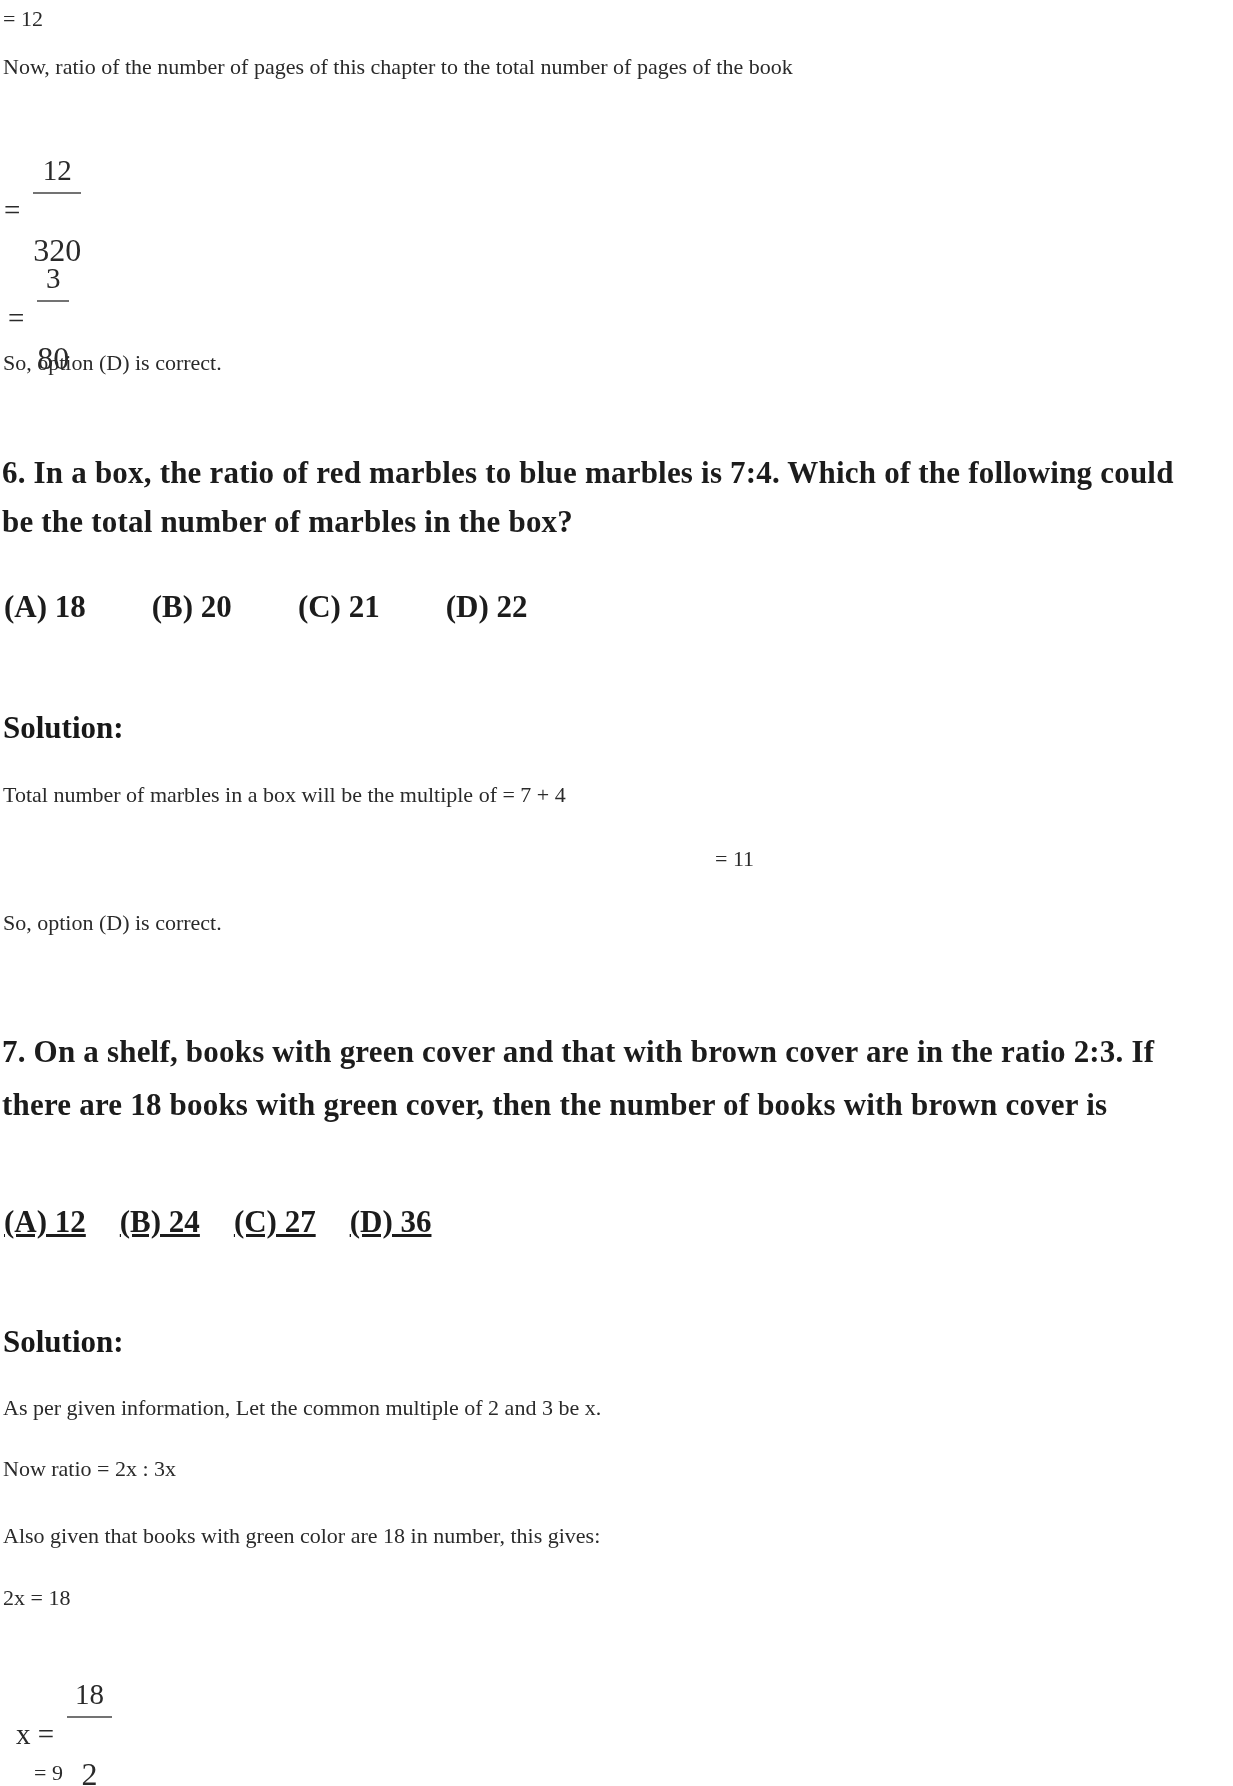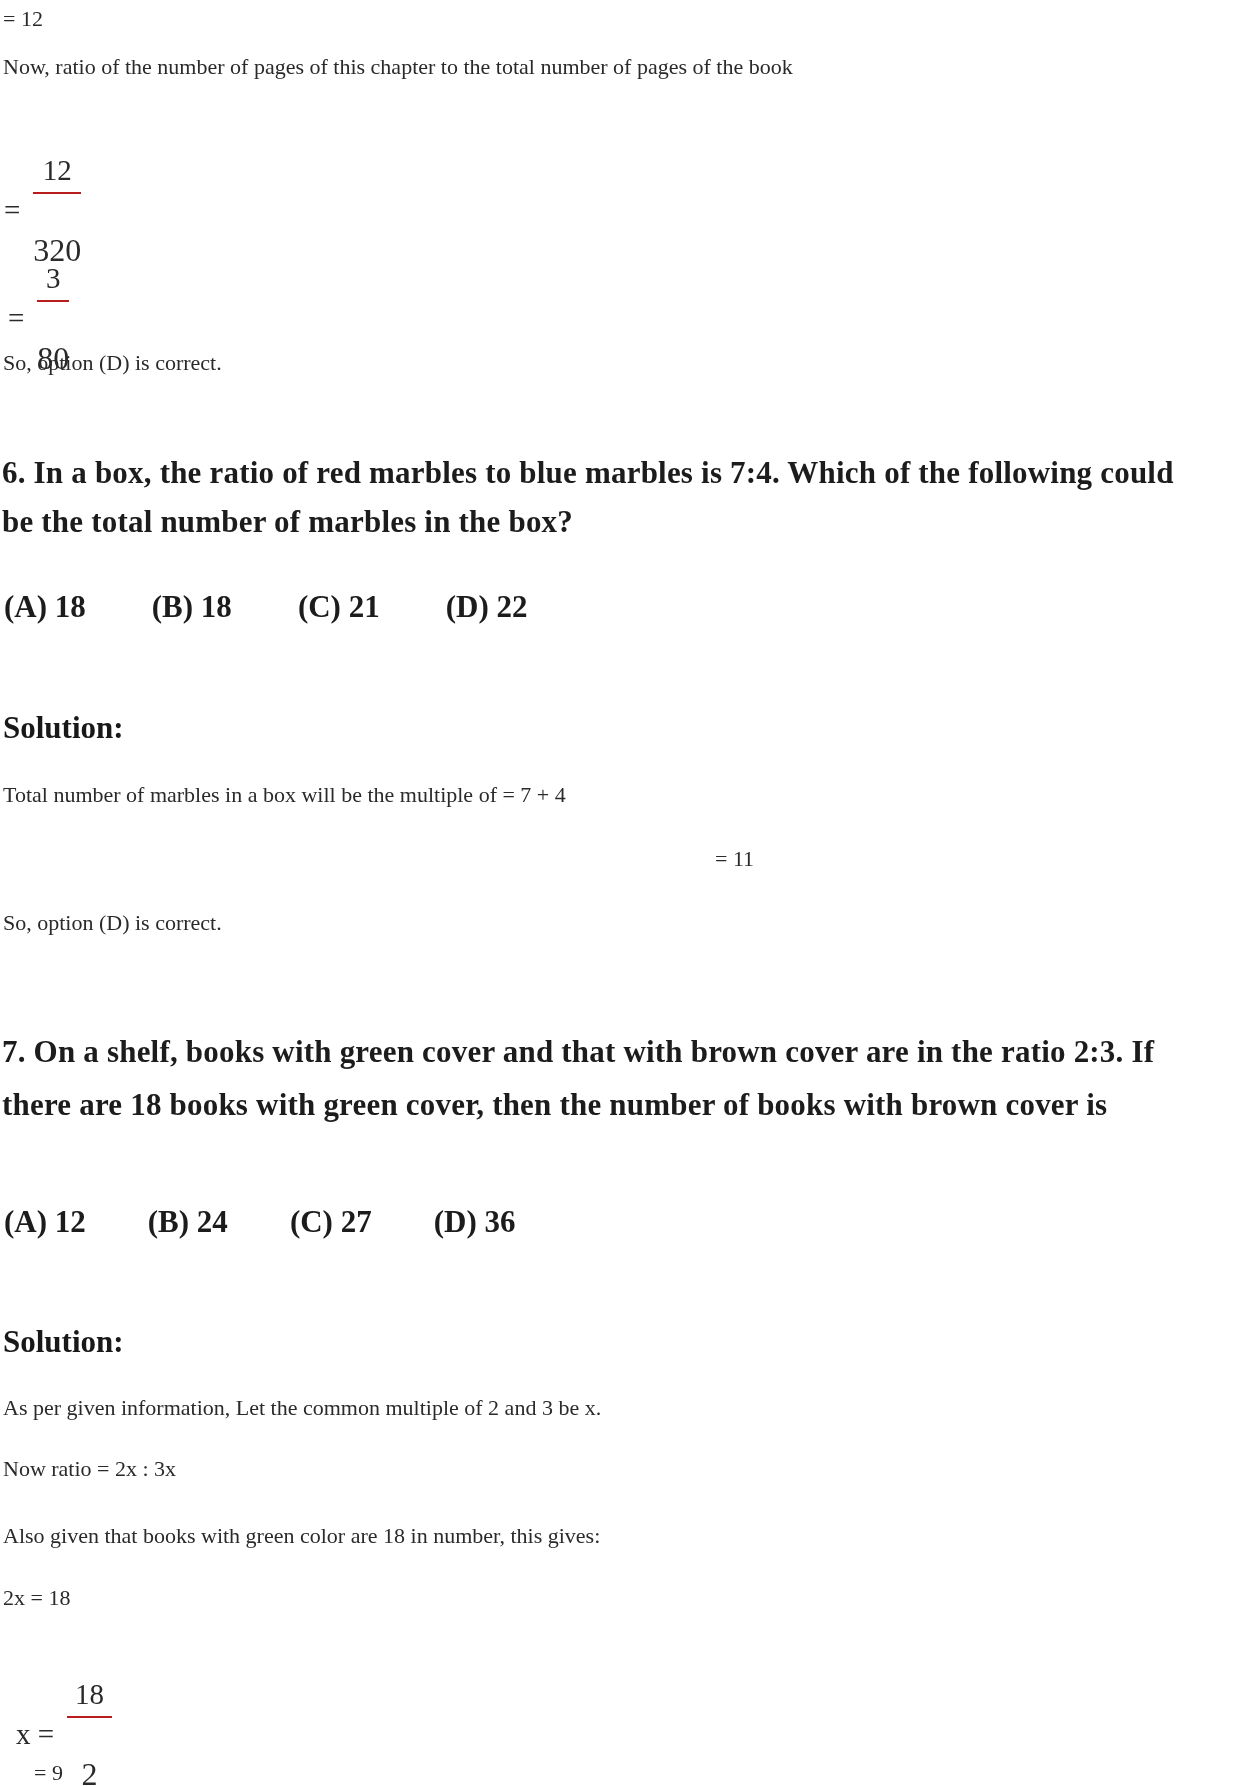--- a/index.html
+++ b/index.html
@@ -27,21 +27,21 @@
     display: flex; gap: 66px;
     font-size: 31px; font-weight: bold; color: #1c1c1c;
     line-height: 34px;
   }
   .heading { font-size: 31px; font-weight: bold; color: #181818; line-height: 36px; }
   .frac-line { display: flex; align-items: center; gap: 13px; }
   .frac-line .eq { font-size: 29px; color: #2a2a2a; }
   .frac { display: inline-block; text-align: center; }
   .frac .num {
     display: block; font-size: 29px; line-height: 33px;
-    padding: 0 8px 5px; border-bottom: 2px solid #b91c1c; color: #2a2a2a;
+    padding: 0 8px 5px; border-bottom: 2px solid #737373; color: #2a2a2a;
   }
   .frac .den {
     display: block; font-size: 32px; line-height: 33px;
     padding-top: 4px; color: #2a2a2a;
   }
 </style>
 </head>
 <body>
 
 <div class="page">
@@ -65,36 +65,36 @@
       <span class="den">80</span>
     </span>
   </div>
 
   <div class="blk body-text" style="top:346px;">So, option (D) is correct.</div>
 
   <div class="blk q-text wrap" style="top:448px; left:2px; width:1180px;">6. In a box, the ratio of red marbles to blue marbles is 7:4. Which of the following could be the total number of marbles in the box?</div>
 
   <div class="blk options-row" style="top:590px; left:4px;">
     <span>(A) 18</span>
-    <span>(B) 18</span>
+    <span>(B) 20</span>
     <span>(C) 21</span>
     <span>(D) 22</span>
   </div>
 
   <div class="blk heading" style="top:710px;">Solution:</div>
 
   <div class="blk body-text" style="top:778px;">Total number of marbles in a box will be the multiple of = 7 + 4</div>
 
   <div class="blk body-text" style="top:842px; left:715px;">= 11</div>
 
   <div class="blk body-text" style="top:906px;">So, option (D) is correct.</div>
 
   <div class="blk q-text q7-text wrap" style="top:1025px; left:2px; width:1190px;">7. On a shelf, books with green cover and that with brown cover are in the ratio 2:3. If there are 18 books with green cover, then the number of books with brown cover is</div>
 
-  <div class="blk options-row" style="top:1205px; left:4px; gap:62px;">
+  <div class="blk options-row" style="top:1205px; left:4px; gap:34px;text-decoration:underline;">
     <span>(A) 12</span>
     <span>(B) 24</span>
     <span>(C) 27</span>
     <span>(D) 36</span>
   </div>
 
   <div class="blk heading" style="top:1324px;">Solution:</div>
 
   <div class="blk body-text" style="top:1391px;">As per given information, Let the common multiple of 2 and 3 be x.</div>
 

